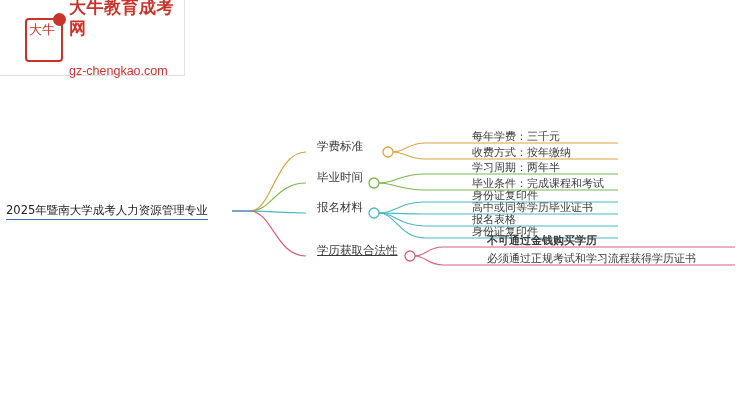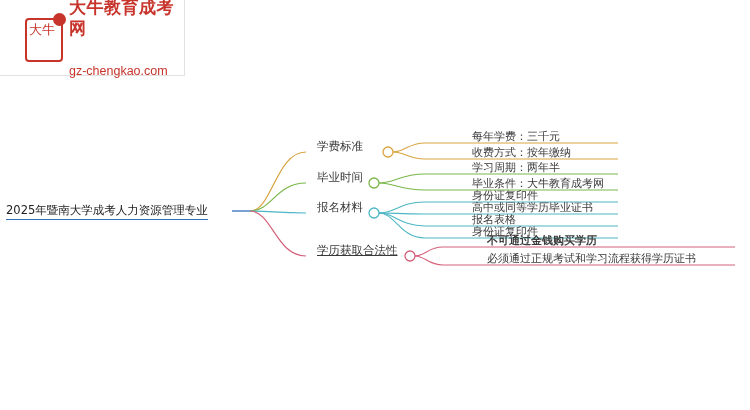--- a/index.html
+++ b/index.html
@@ -208,21 +208,21 @@
     <span>每年学费：三千元</span>
   </div>
   <div class="node leaf" style="left:472px; top:146px;">
     <span>收费方式：按年缴纳</span>
   </div>
 
   <div class="node leaf" style="left:472px; top:161px;">
     <span>学习周期：两年半</span>
   </div>
   <div class="node leaf" style="left:472px; top:177px;">
-    <span>毕业条件：大牛教育成考网</span>
+    <span>毕业条件：完成课程和考试</span>
   </div>
 
   <div class="node leaf" style="left:472px; top:189px;">
     <span>身份证复印件</span>
   </div>
   <div class="node leaf" style="left:472px; top:201px;">
     <span>高中或同等学历毕业证书</span>
   </div>
   <div class="node leaf" style="left:472px; top:213px;">
     <span>报名表格</span>

